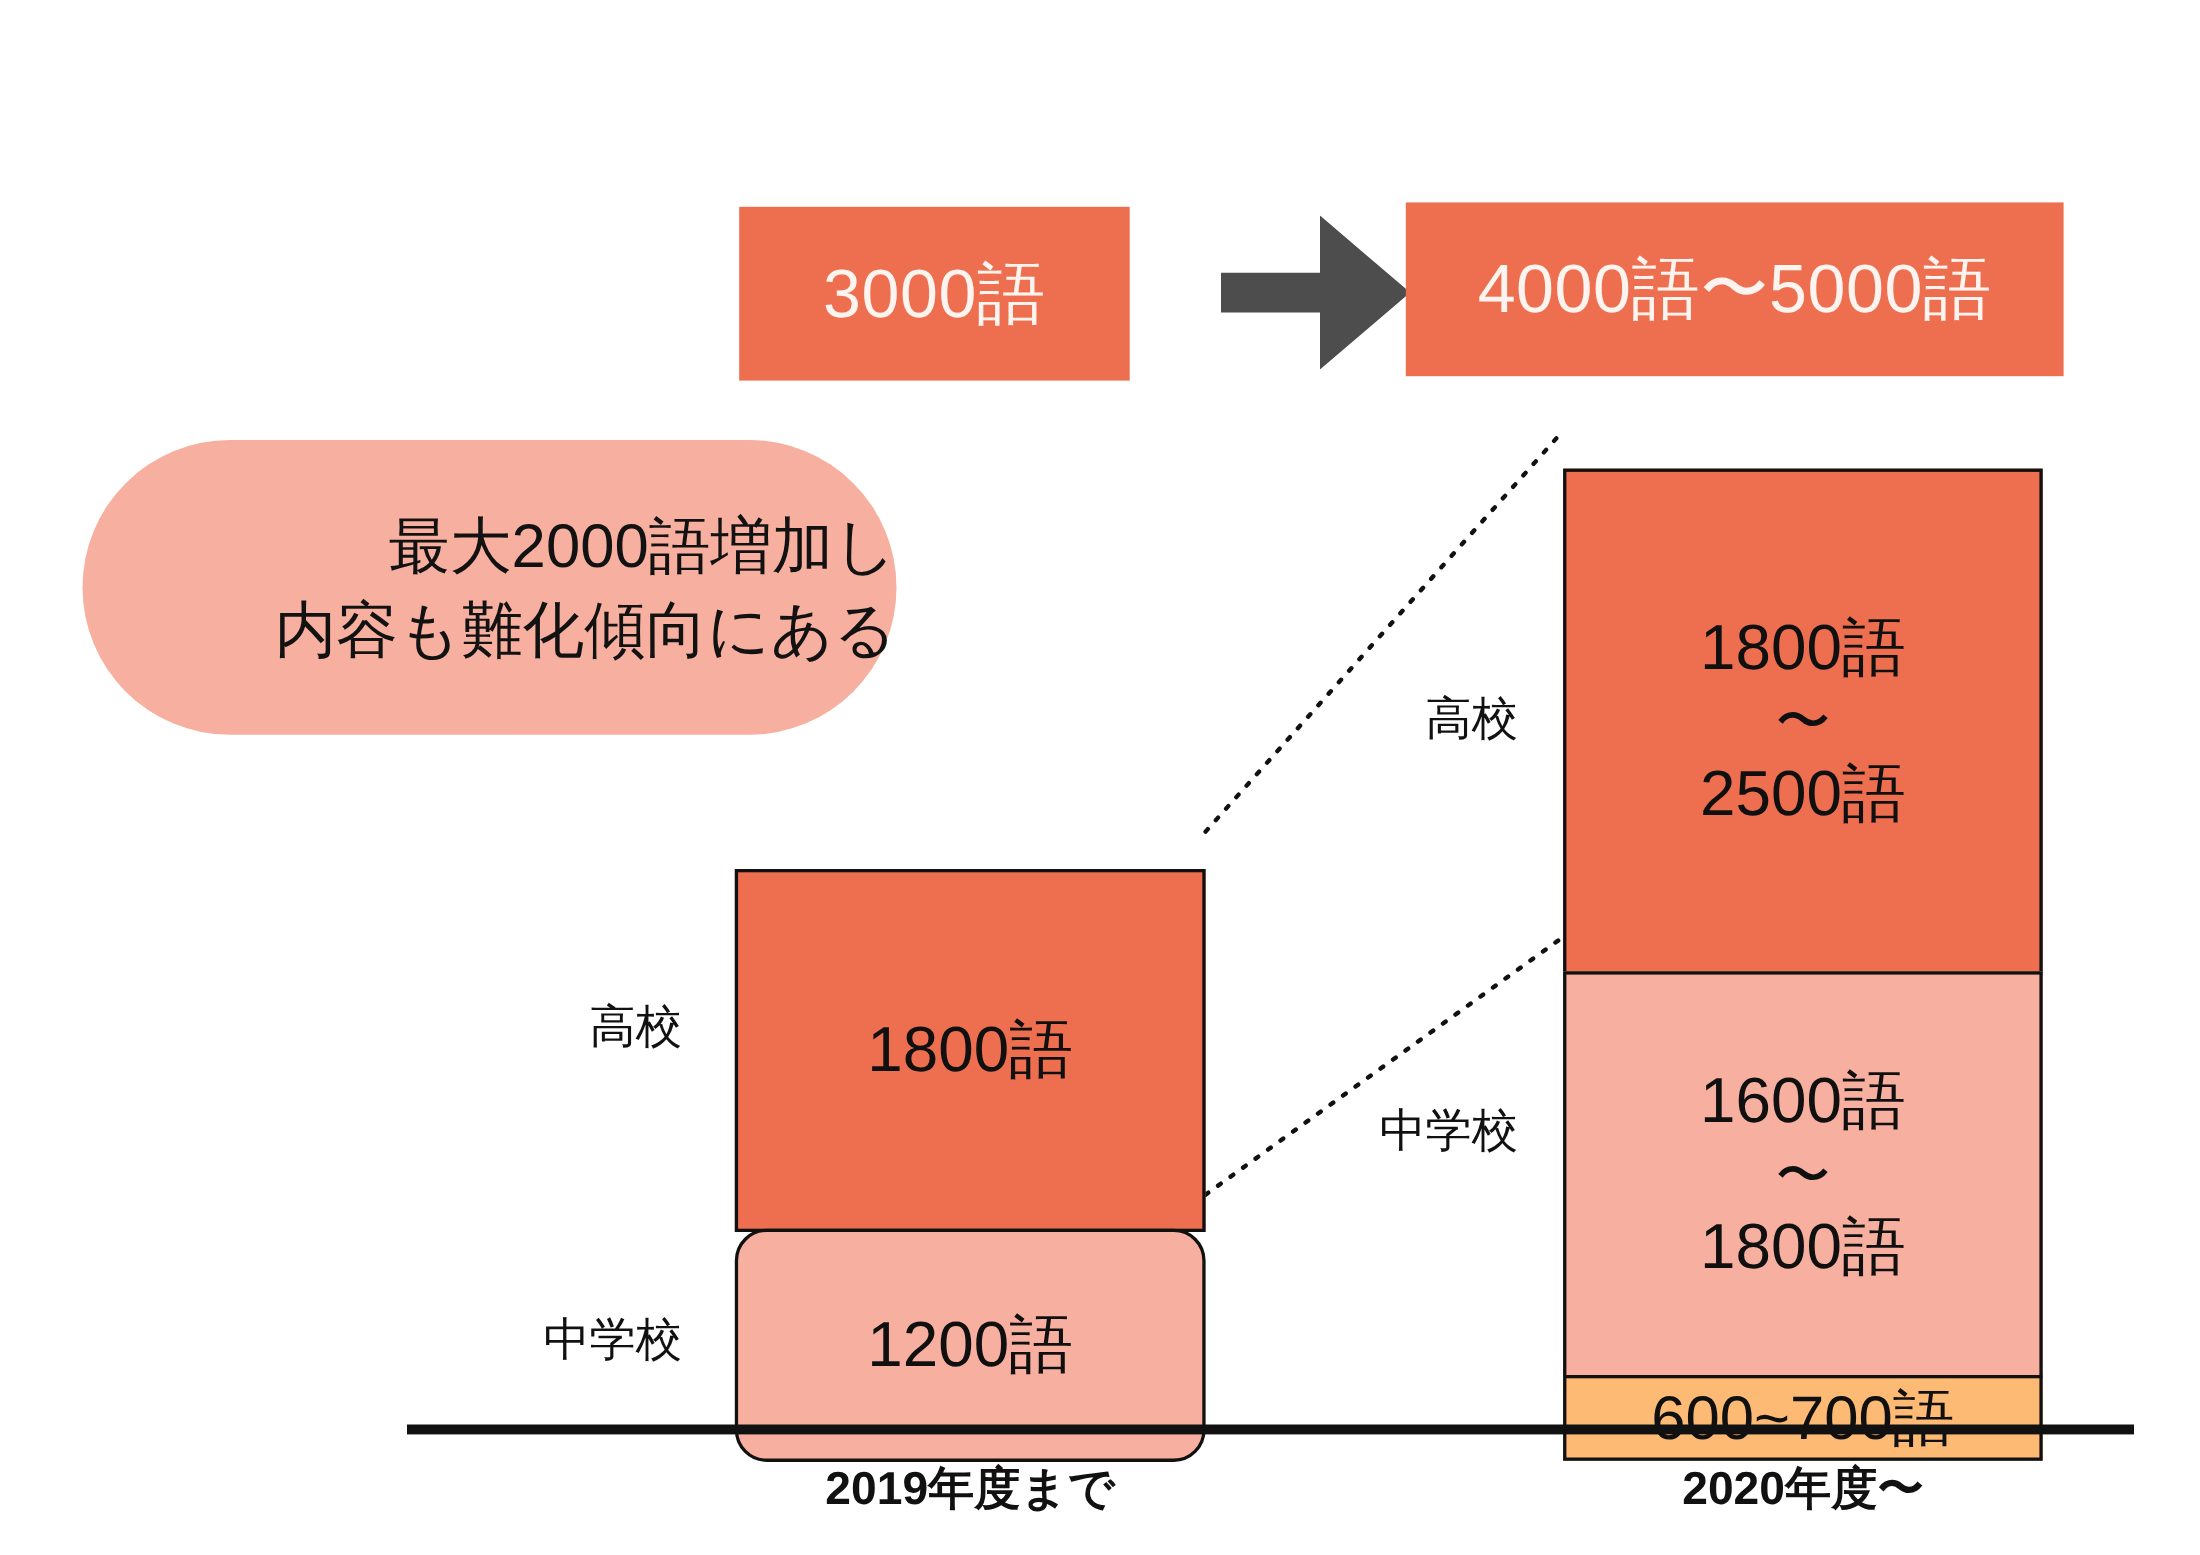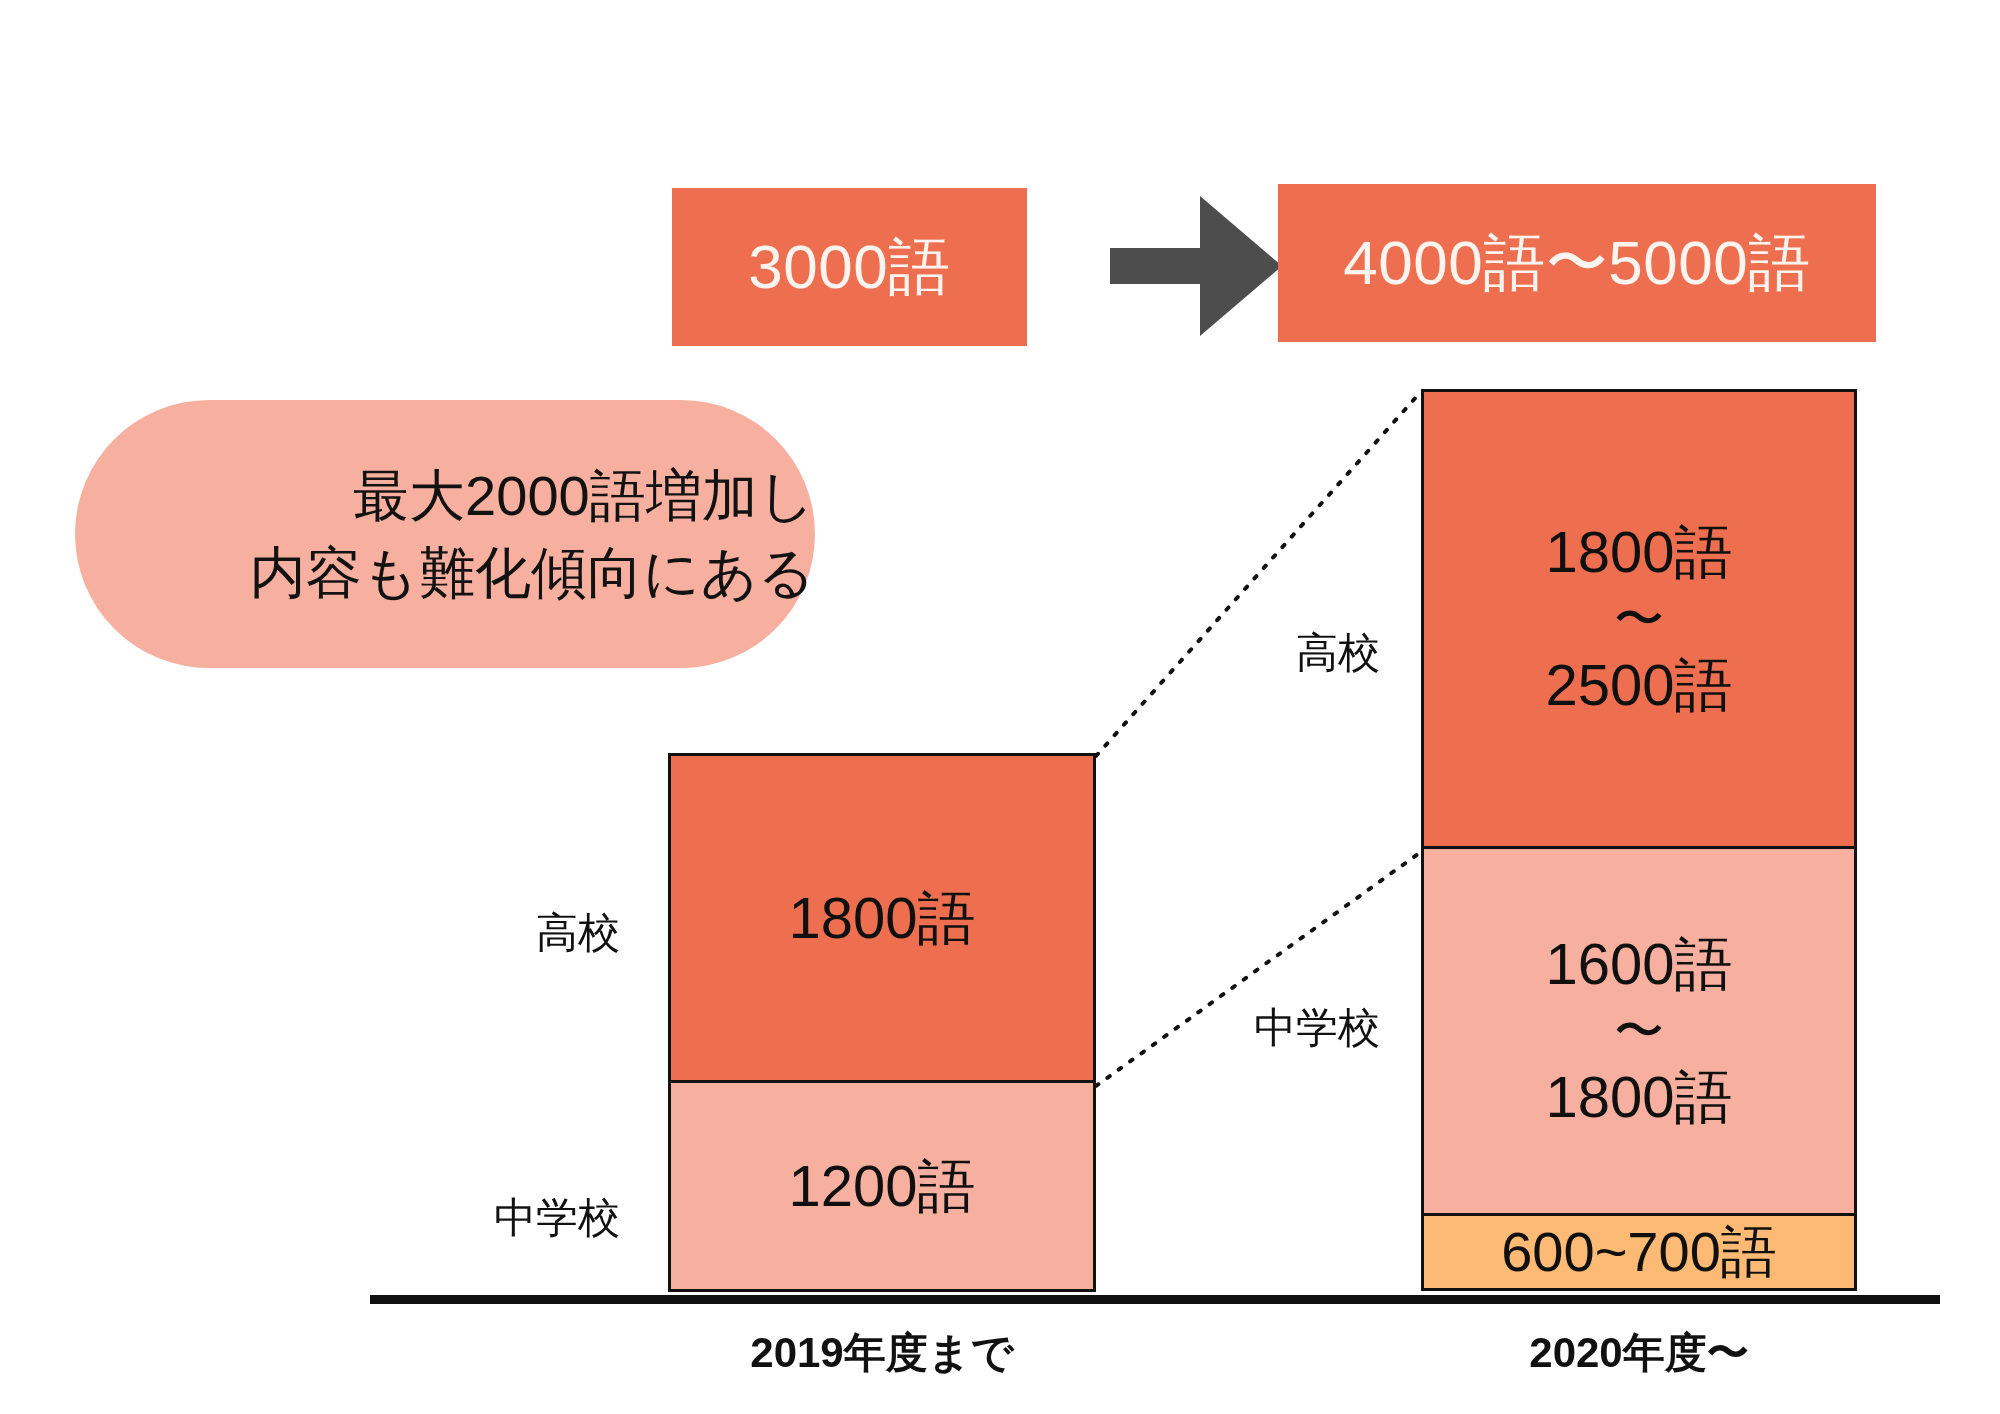--- a/index.html
+++ b/index.html
@@ -34,21 +34,21 @@
     align-items: flex-end; justify-content: center;
     color: #121212; font-size: 56px; line-height: 1.38; white-space: nowrap;
   }
 
   
   #axis {
     position: absolute; left: 370px; top: 1295px; width: 1570px; height: 9px;
     background: #111111;
   }
 
-  .col { position: absolute; }
+  .col { position: absolute; margin-top: 37px; }
   #col-left  { left: 668px; top: 756px; width: 428px; }
   #col-right { left: 1421px; top: 392px; width: 436px; }
 
   .seg {
     position: relative;
     border: 3px solid #111111;
     margin-top: -3px;
     display: flex; flex-direction: column;
     align-items: center; justify-content: center;
     color: #101010; text-align: center;
@@ -56,21 +56,21 @@
   }
   .seg .val { font-size: 58px; line-height: 1.22; }
   .seg .tilde { font-size: 50px; line-height: 1.25; }
 
   .s-high   { background: #ee6f4f; }
   .s-mid    { background: #f7b0a0; }
   .s-elem   { background: #fdba74; }
 
   
   #left-high { height: 330px; }
-  #left-mid  { height: 212px; }
+  #left-mid  { height: 212px; border-radius: 29px; }
   
   #right-high { height: 460px; }
   #right-mid  { height: 370px; }
   #right-elem { height: 78px; }
   #right-elem .val { font-size: 56px; }
 
   
   .rowlabel {
     position: absolute; font-size: 42px; color: #111111;
     white-space: nowrap; text-align: right;

